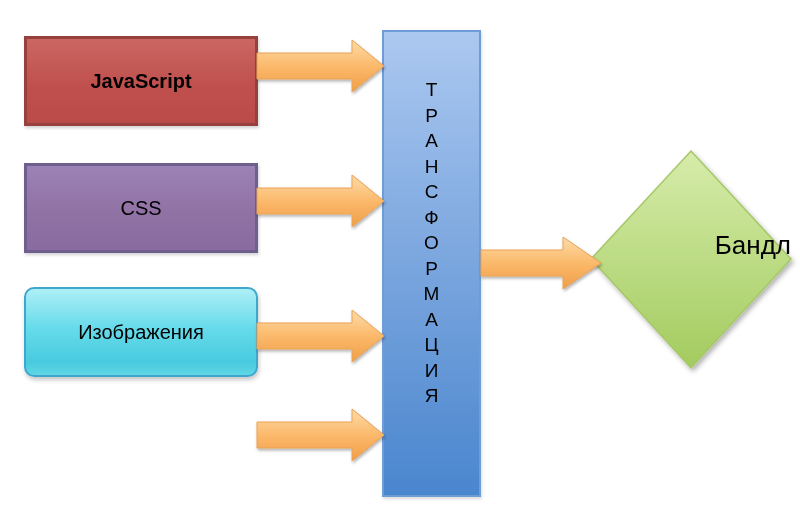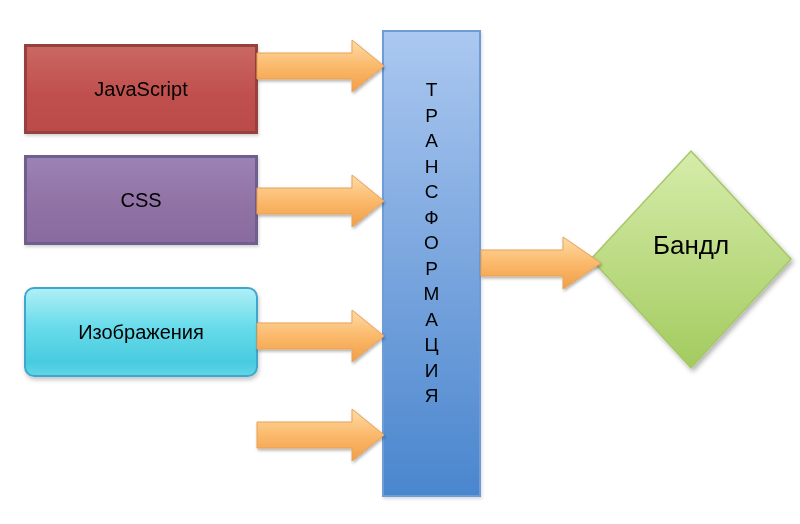--- a/index.html
+++ b/index.html
@@ -22,27 +22,28 @@
     width: 234px;
     height: 90px;
     display: flex;
     align-items: center;
     justify-content: center;
     box-sizing: border-box;
     color: #000;
     font-size: 20px;
   }
   .node-js {
-    top: 44px;
+    top: 36px;
     background: linear-gradient(180deg, #CA6763 0%, #C0504D 55%, #BA4B48 100%);
     border: 3px solid #97413E;
     box-shadow: 1px 2px 3px rgba(0,0,0,0.18);
+    font-weight: bold;
   }
   .node-css {
-    top: 155px;
+    top: 163px;
     background: linear-gradient(180deg, #9B82B5 0%, #9172A5 55%, #8A6BA0 100%);
     border: 3px solid #6E5F8E;
     box-shadow: 1px 2px 3px rgba(0,0,0,0.18);
   }
   .node-img {
     top: 287px;
     background: linear-gradient(180deg, #AEEFF6 0%, #67DBEA 45%, #48CBDF 85%, #5FD6E5 100%);
     border: 2px solid #3FA6CE;
     border-radius: 10px;
     box-shadow: 1px 3px 4px rgba(0,0,0,0.22);
@@ -94,21 +95,21 @@
     stroke: #A6C768;
     stroke-width: 1.5;
     filter: url(#diamondShadow);
   }
   
   .diamond-label {
     position: absolute;
     left: 591px;
     top: 227px;
     width: 200px;
-    text-align: center;
+    text-align: right;
     font-size: 26px;
     line-height: 37px;
     color: #000;
   }
 </style>
 </head>
 <body>
 
 <div class="canvas">
 

